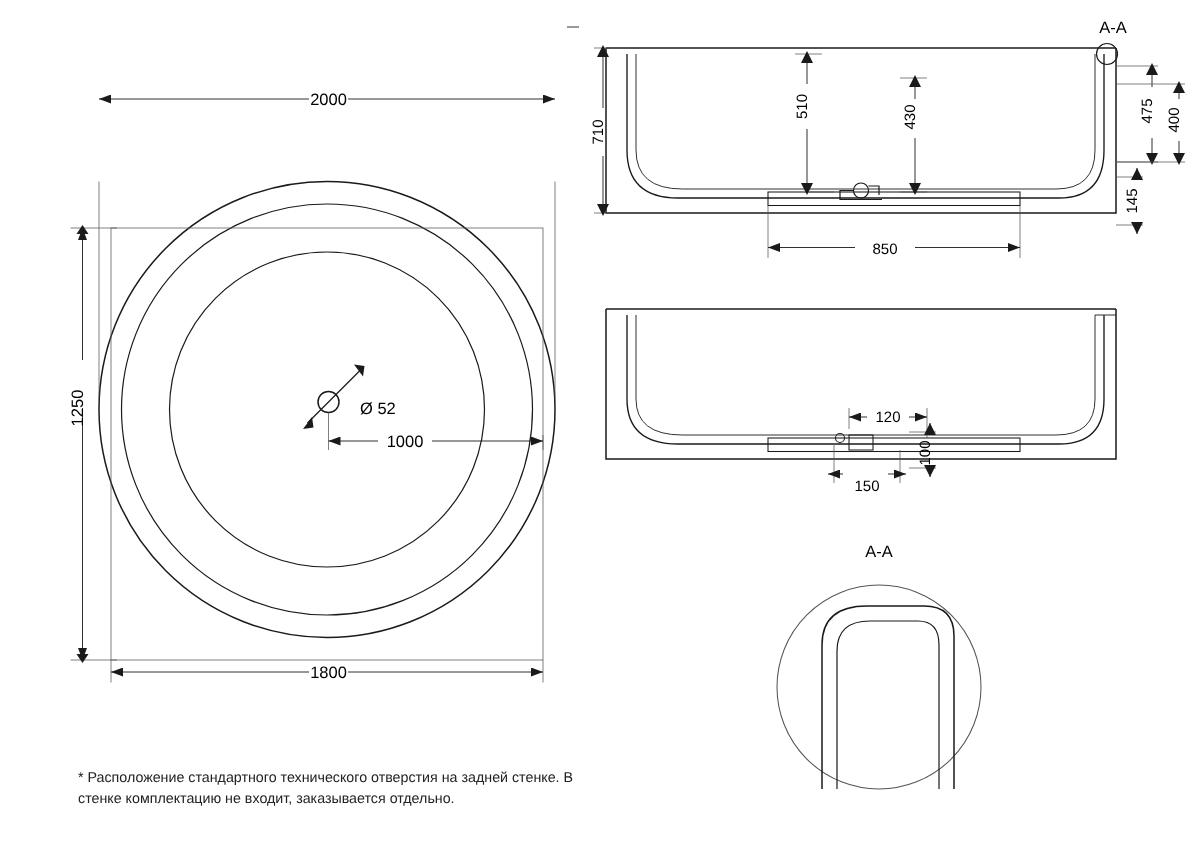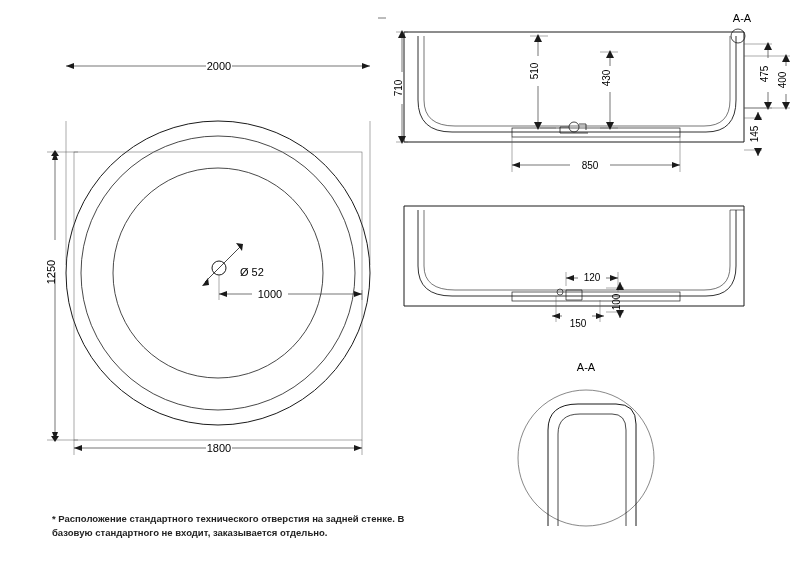--- a/index.html
+++ b/index.html
@@ -26,21 +26,21 @@
   }
   .note {
     position: absolute;
     left: 52px;
     top: 512px;
     width: 420px;
     font-size: 9.5px;
     line-height: 14px;
     color: #222222;
   }
-  .note span { display: block; font-weight: bold; }
+  .note span { display: block; }
 </style>
 </head>
 <body>
 
 <div id="sheet">
 
   <svg width="800" height="572" viewBox="0 0 800 572">
     <defs>
       <marker id="arrH" markerWidth="8" markerHeight="6" refX="8" refY="3" orient="auto" markerUnits="userSpaceOnUse">
         <path d="M0,0 L8,3 L0,6 z" fill="#1a1a1a"></path>
@@ -233,16 +233,16 @@
     <text x="586" y="371" text-anchor="middle" font-size="11" fill="#000">A-A</text>
     <g fill="none" stroke="#1a1a1a">
       <circle cx="586" cy="458" r="68" stroke="#555555" stroke-width="0.7"></circle>
       <path d="M548,526 L548,430 Q548,404 578,404 L616,404 Q636,404 636,424 L636,526" stroke-width="1"></path>
       <path d="M558,526 L558,434 Q558,414 580,414 L612,414 Q626,414 626,430 L626,526" stroke-width="0.8"></path>
     </g>
   </svg>
 
   <div class="note">
     <span>* Расположение стандартного технического отверстия на задней стенке. В</span>
-    <span>базовую стандартного не входит, заказывается отдельно.</span>
+    <span>стенке комплектацию не входит, заказывается отдельно.</span>
   </div>
 
 </div>
 
 </body></html>

